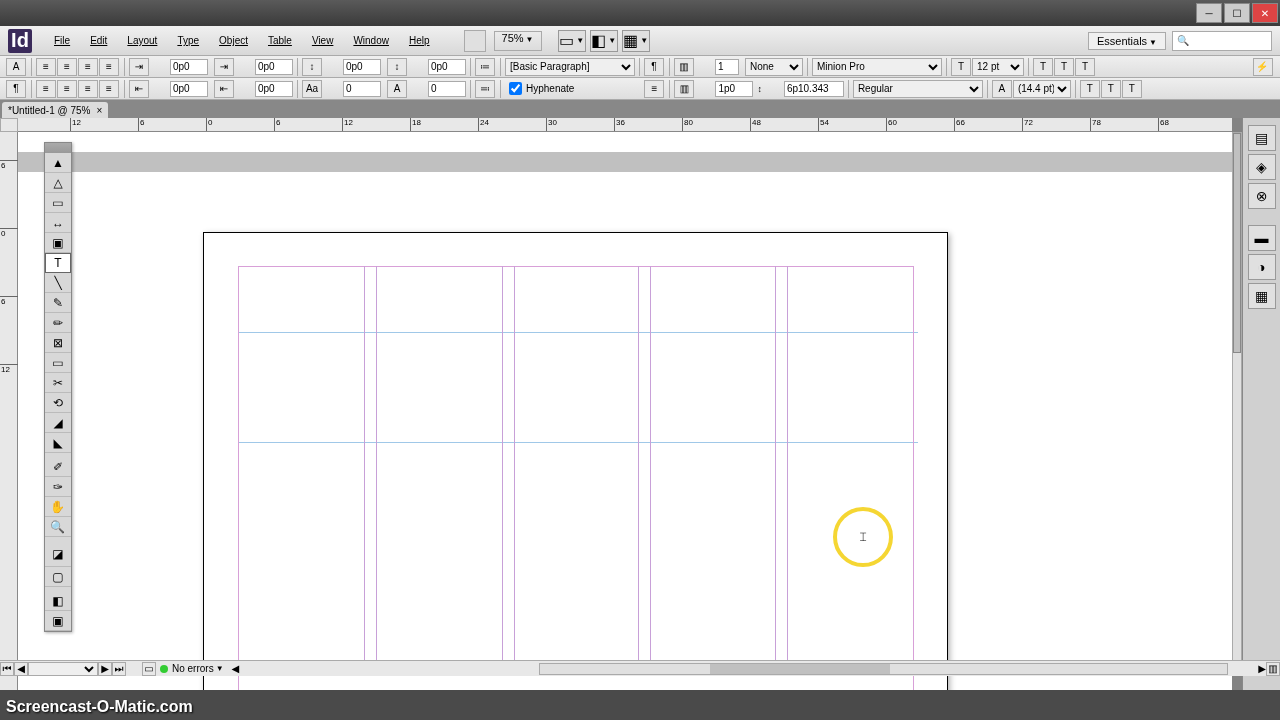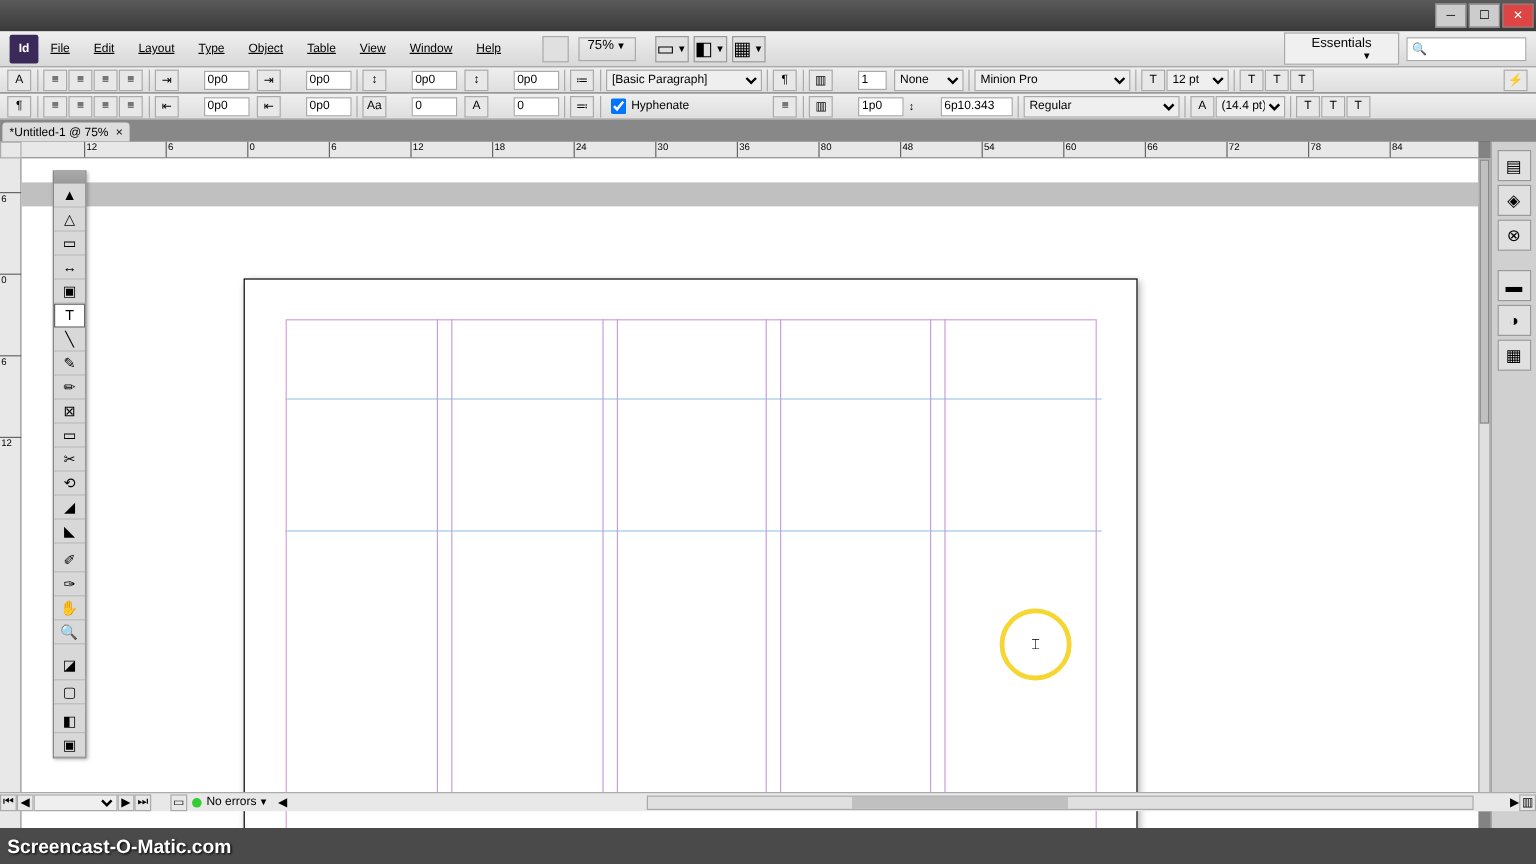--- a/index.html
+++ b/index.html
@@ -5,27 +5,27 @@
 * { margin: 0; padding: 0; box-sizing: border-box; font-family: Arial, sans-serif; }
 body { background: #4a4a4a; overflow: hidden; width: 1280px; height: 720px; position: relative; }
 
 
 .titlebar { height: 26px; background: linear-gradient(#5a5a5a, #3a3a3a); display: flex; align-items: center; justify-content: flex-end; padding: 0 2px; }
 .titlebar .win-btn { width: 26px; height: 20px; background: #ccc; margin-left: 2px; border: 1px solid #888; display: flex; align-items: center; justify-content: center; font-size: 10px; cursor: pointer; }
 .titlebar .win-close { background: #d44; color: #fff; }
 
 
 .menubar { height: 30px; background: linear-gradient(#f0f0f0, #d8d8d8); display: flex; align-items: center; padding: 0 8px; border-bottom: 1px solid #aaa; }
-.app-icon { width: 24px; height: 24px; background: #3a2a5a; display: flex; align-items: center; justify-content: center; color: #fff; font-weight: bold; font-size: 10px; border-radius: 2px; }
+.app-icon { width: 24px; height: 24px; background: #3a2a5a; display: flex; align-items: center; justify-content: center; color: #fff; font-weight: bold; font-size: 20px; margin-right: 12px; border-radius: 2px; }
 .menu-item { padding: 4px 10px; font-size: 10px; cursor: pointer; text-decoration: underline; }
 .menubar .tool-btn { width: 22px; height: 22px; background: #e0e0e0; border: 1px solid #aaa; margin-left: 4px; }
 .menubar .spacer { flex: 1; }
 .menubar .side-btn { width: 28px; height: 22px; background: #e0e0e0; border: 1px solid #999; margin-left: 4px; display: flex; align-items: center; justify-content: center; }
 .zoom-select { width: 48px; height: 20px; font-size: 11px; text-align: center; border: 1px solid #aaa; margin-left: 8px; }
-.workspace { font-size: 11px; padding: 2px 22px; border: 1px solid #aaa; background: #f0f0f0; display: flex; align-items: flex-end; flex-direction: column; }
+.workspace { font-size: 11px; padding: 2px 8px; border: 1px solid #aaa; background: #f0f0f0; display: flex; align-items: flex-end; }
 .search-box { width: 100px; height: 20px; background: #fff; border: 1px solid #aaa; margin-left: 6px; display: flex; align-items: center; padding: 0 4px; }
 .search-box .search-icon { font-size: 10px; color: #888; }
 
 
 .control-row { height: 22px; background: linear-gradient(#efefef, #dedede); border-bottom: 1px solid #aaa; display: flex; align-items: center; padding: 0 6px; font-size: 10px; }
 .ctrl-btn { width: 20px; height: 18px; background: #e8e8e8; border: 1px solid #aaa; margin-right: 1px; display: flex; align-items: center; justify-content: center; }
 .ctrl-sep { width: 1px; height: 18px; background: #aaa; margin: 0 4px; }
 .ctrl-input { width: 38px; height: 16px; font-size: 10px; border: 1px solid #aaa; padding: 0 2px; margin-left: 20px; }
 .ctrl-input.wide { width: 60px; }
 .ctrl-select { height: 18px; font-size: 10px; border: 1px solid #aaa; }
@@ -232,21 +232,21 @@
     <div class="tick" style="left:460px">24</div>
     <div class="tick" style="left:528px">30</div>
     <div class="tick" style="left:596px">36</div>
     <div class="tick" style="left:664px">80</div>
     <div class="tick" style="left:732px">48</div>
     <div class="tick" style="left:800px">54</div>
     <div class="tick" style="left:868px">60</div>
     <div class="tick" style="left:936px">66</div>
     <div class="tick" style="left:1004px">72</div>
     <div class="tick" style="left:1072px">78</div>
-    <div class="tick" style="left:1140px">84</div>
+    <div class="tick" style="left:1140px">68</div>
   </div>
   <div class="ruler-v">
     <div class="tick" style="top:28px">6</div>
     <div class="tick" style="top:96px">0</div>
     <div class="tick" style="top:164px">6</div>
     <div class="tick" style="top:232px">12</div>
   </div>
 
   <div class="toolbox">
     <div class="tool-head"></div>

